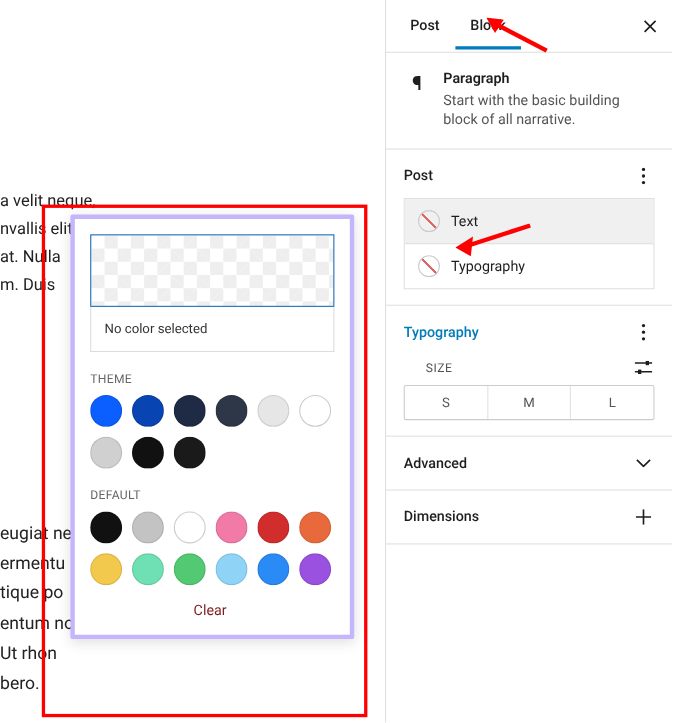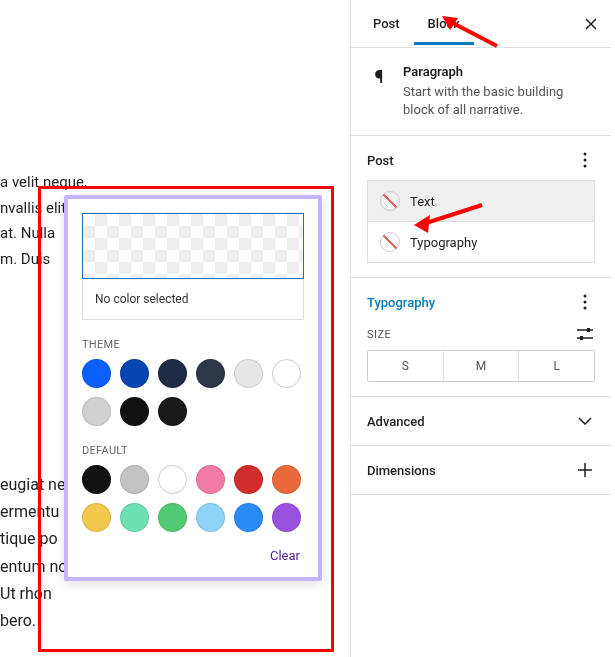--- a/index.html
+++ b/index.html
@@ -120,20 +120,21 @@
   .swatch-empty {
     width:20px;height:20px;border-radius:50%;
     border:1px solid #ccc;
     background: linear-gradient(to top right, transparent 46%, #d66 46%, #d66 54%, transparent 54%);
   }
   .size-row {
     display:flex;
     align-items:center;
     justify-content:space-between;
     margin-top:12px;
+    margin-left:20px;
   }
   .size-label {
     text-transform: uppercase;
     font-size:11px;
     color:#555;
     letter-spacing:0.5px;
   }
   .size-options {
     display:flex;
     border:1px solid #ccc;
@@ -200,23 +201,23 @@
     display:flex;
     flex-wrap:wrap;
     gap:9px;
   }
   .sw {
     width:29px;height:29px;border-radius:50%;
     cursor:pointer;
     border:1px solid rgba(0,0,0,0.1);
   }
   .clear-link {
-    text-align:right;
+    text-align:center;
     margin-top: 16px;
-    color:#4c1d95;
+    color:#7f1d1d;
     cursor:pointer;
     font-size:13px;
     padding-right: 4px;
   }
   
   .arrow {
     position:absolute;
     pointer-events:none;
   }
   .arrow svg { display:block; }

